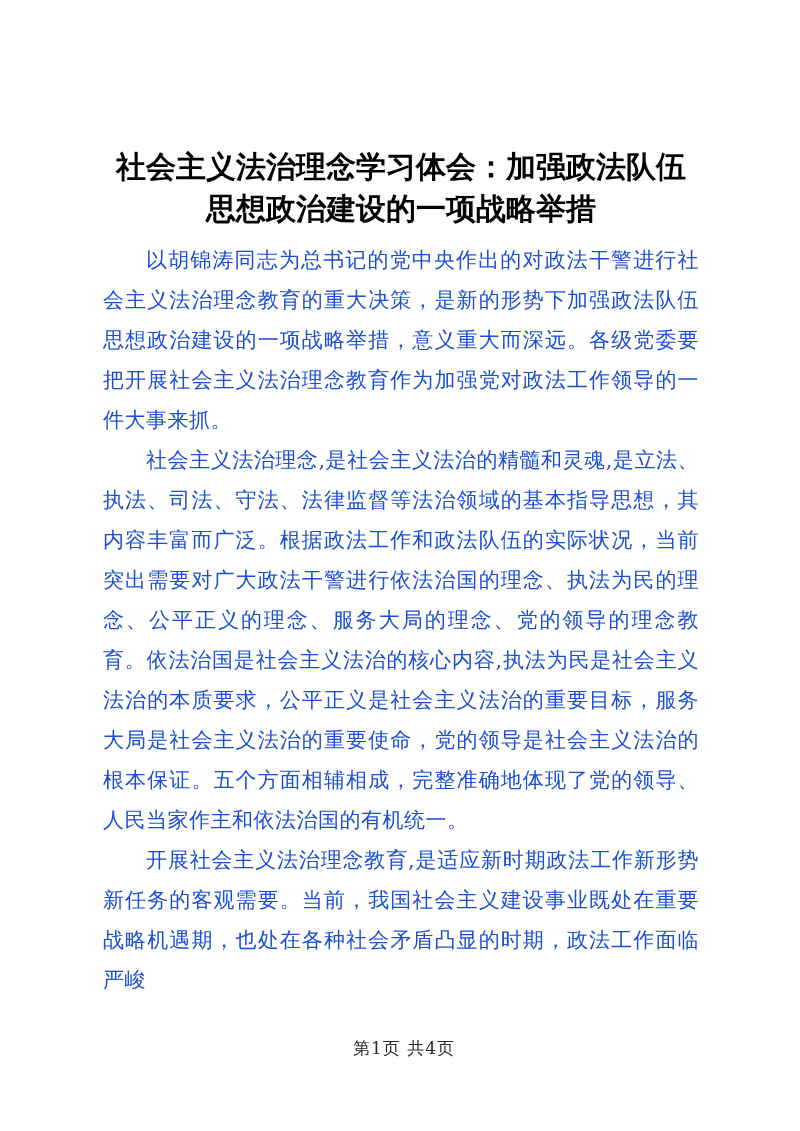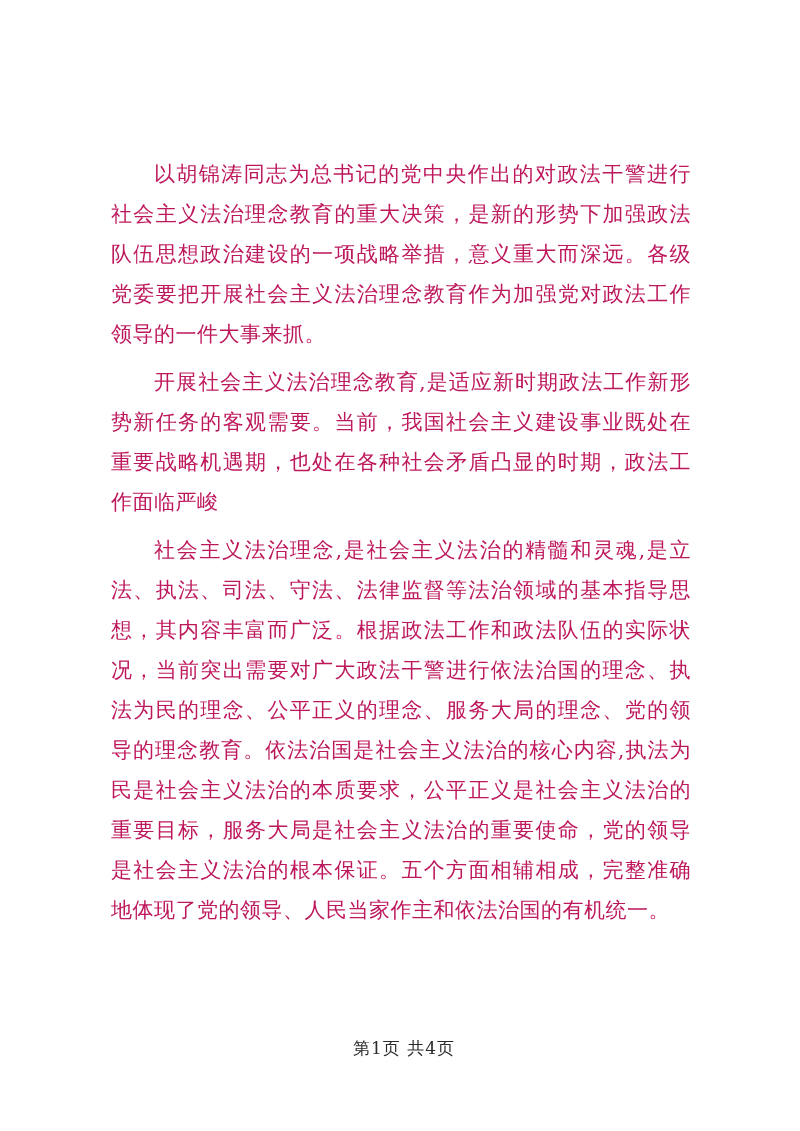--- a/index.html
+++ b/index.html
@@ -32,47 +32,48 @@
   }
   .doc-subtitle {
     margin: 0;
     font-size: 21px;
     font-weight: 400;
     line-height: 42px;
     text-indent: 2.05em;
     color: #222222;
   }
   .doc-para {
-    margin: 8px;
+    margin: 0;
     font-size: 21px;
     font-weight: 400;
     line-height: 40px;
     text-indent: 2.05em;
     text-align: justify;
     text-justify: inter-character;
     letter-spacing: 0.5px;
-    color: #be185d;
+    color: #1d4ed8;
     word-break: break-all;
   }
   .page-footer {
     position: absolute;
     left: 0;
     right: 0;
     top: 1036px;
     text-align: center;
     font-size: 17px;
     line-height: 24px;
     color: #2a2a2a;
     letter-spacing: 1px;
     padding-left: 8px;
   }
 </style>
 </head>
 <body>
 
 <div class="page">
   <div class="content">
+    <h1 class="doc-title">社会主义法治理念学习体会：加强政法队伍思想政治建设的一项战略举措</h1>
     <p class="doc-para">以胡锦涛同志为总书记的党中央作出的对政法干警进行社会主义法治理念教育的重大决策，是新的形势下加强政法队伍思想政治建设的一项战略举措，意义重大而深远。各级党委要把开展社会主义法治理念教育作为加强党对政法工作领导的一件大事来抓。</p>
+    <p class="doc-para">社会主义法治理念,是社会主义法治的精髓和灵魂,是立法、执法、司法、守法、法律监督等法治领域的基本指导思想，其内容丰富而广泛。根据政法工作和政法队伍的实际状况，当前突出需要对广大政法干警进行依法治国的理念、执法为民的理念、公平正义的理念、服务大局的理念、党的领导的理念教育。依法治国是社会主义法治的核心内容,执法为民是社会主义法治的本质要求，公平正义是社会主义法治的重要目标，服务大局是社会主义法治的重要使命，党的领导是社会主义法治的根本保证。五个方面相辅相成，完整准确地体现了党的领导、人民当家作主和依法治国的有机统一。</p>
     <p class="doc-para">开展社会主义法治理念教育,是适应新时期政法工作新形势新任务的客观需要。当前，我国社会主义建设事业既处在重要战略机遇期，也处在各种社会矛盾凸显的时期，政法工作面临严峻</p>
-    <p class="doc-para">社会主义法治理念,是社会主义法治的精髓和灵魂,是立法、执法、司法、守法、法律监督等法治领域的基本指导思想，其内容丰富而广泛。根据政法工作和政法队伍的实际状况，当前突出需要对广大政法干警进行依法治国的理念、执法为民的理念、公平正义的理念、服务大局的理念、党的领导的理念教育。依法治国是社会主义法治的核心内容,执法为民是社会主义法治的本质要求，公平正义是社会主义法治的重要目标，服务大局是社会主义法治的重要使命，党的领导是社会主义法治的根本保证。五个方面相辅相成，完整准确地体现了党的领导、人民当家作主和依法治国的有机统一。</p>
   </div>
   <div class="page-footer">第1页 共4页</div>
 </div>
 
 </body></html>

